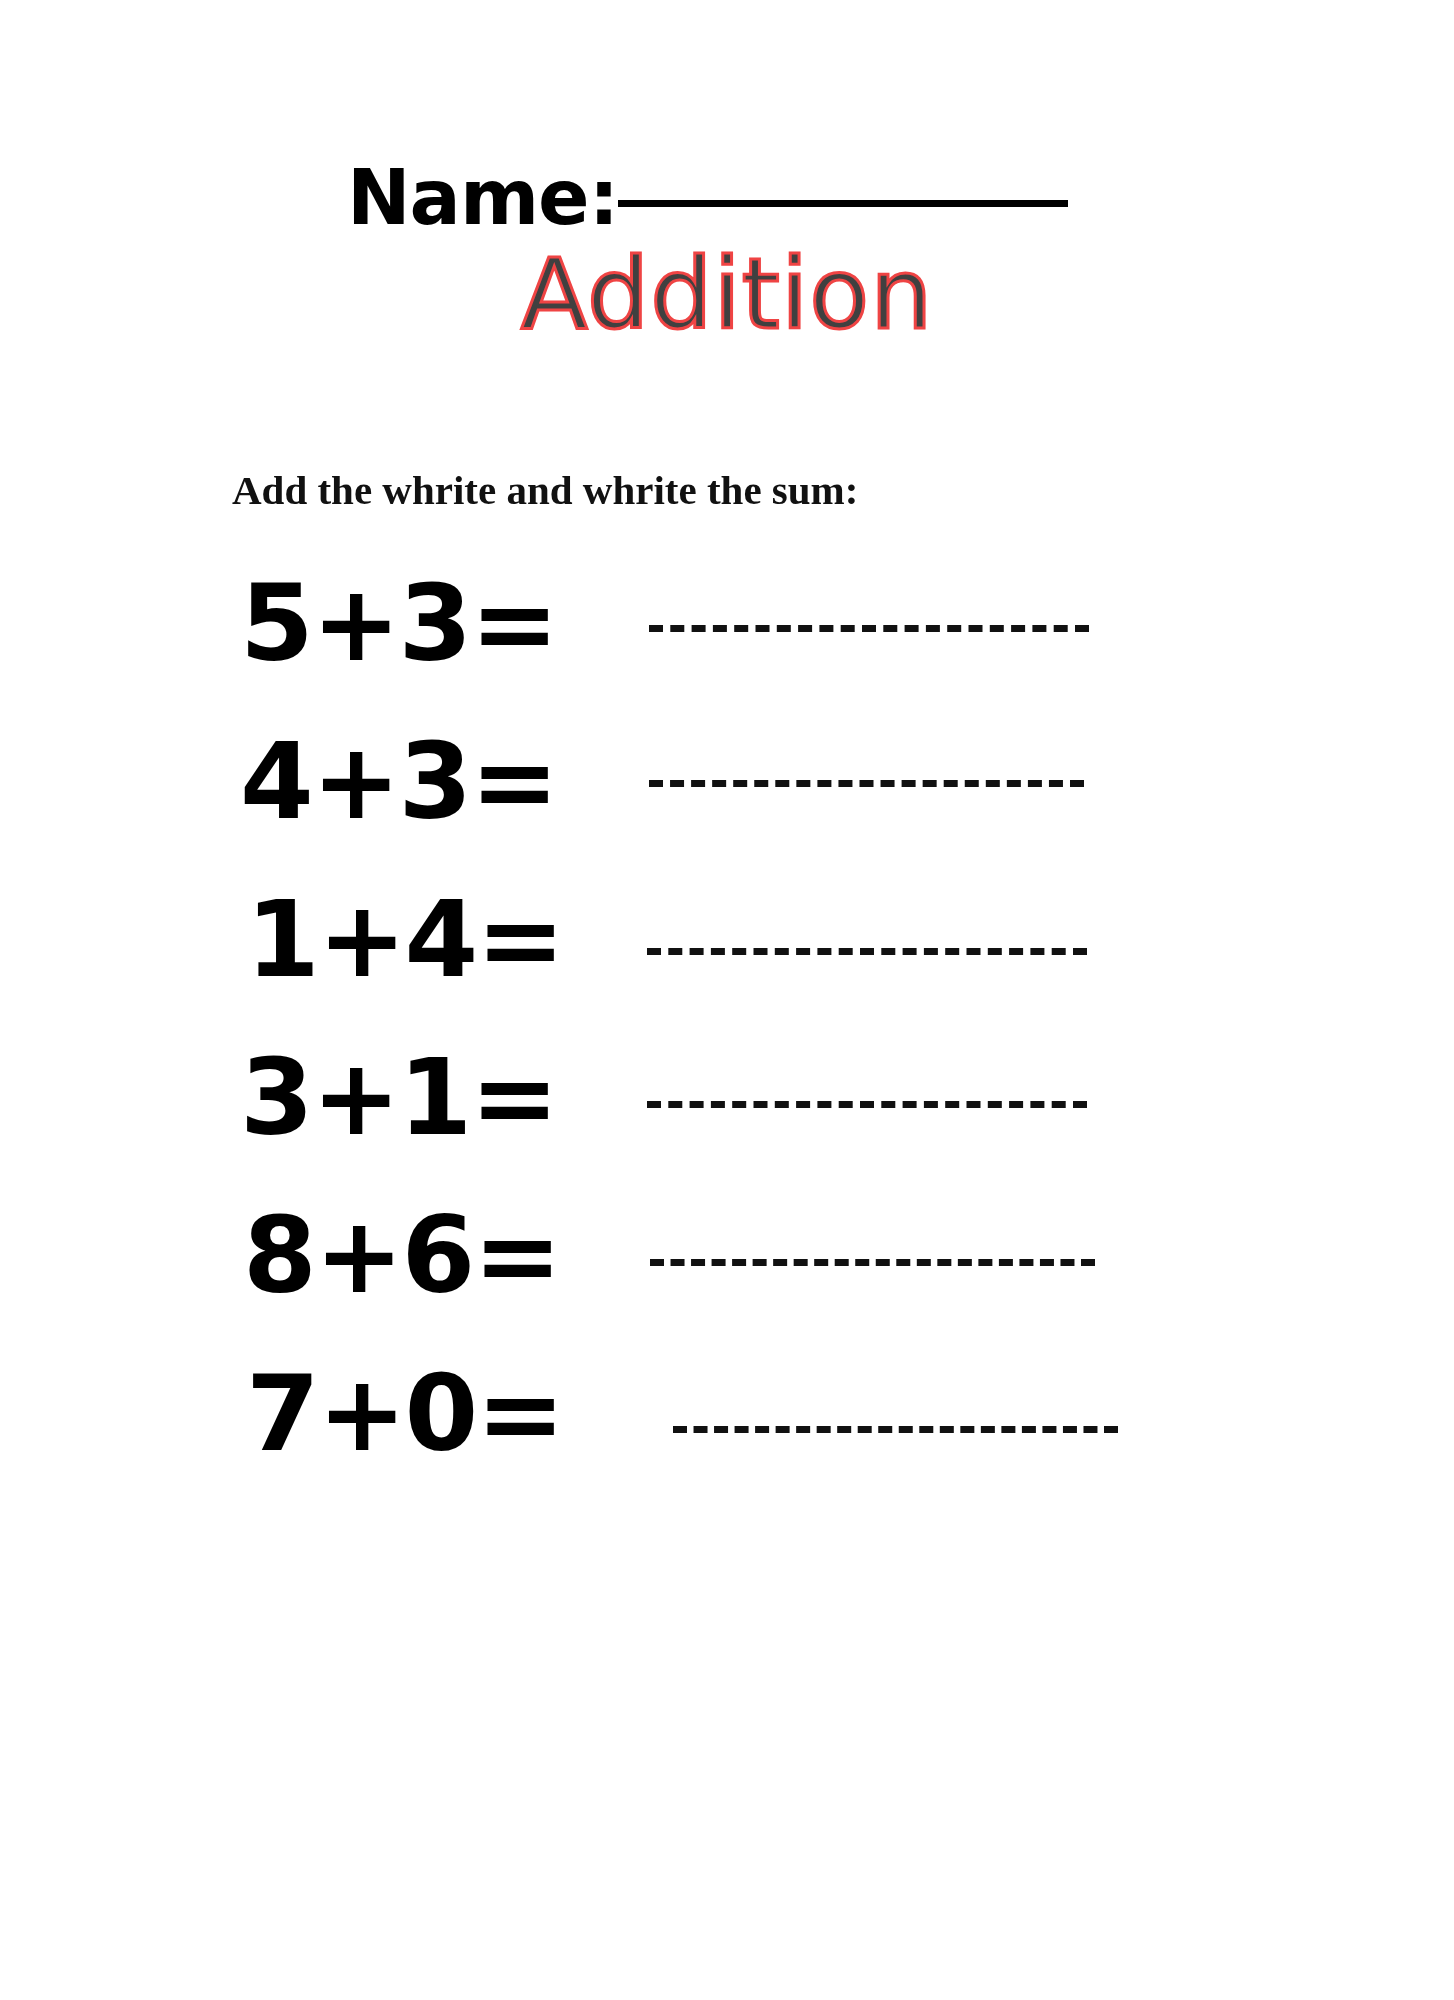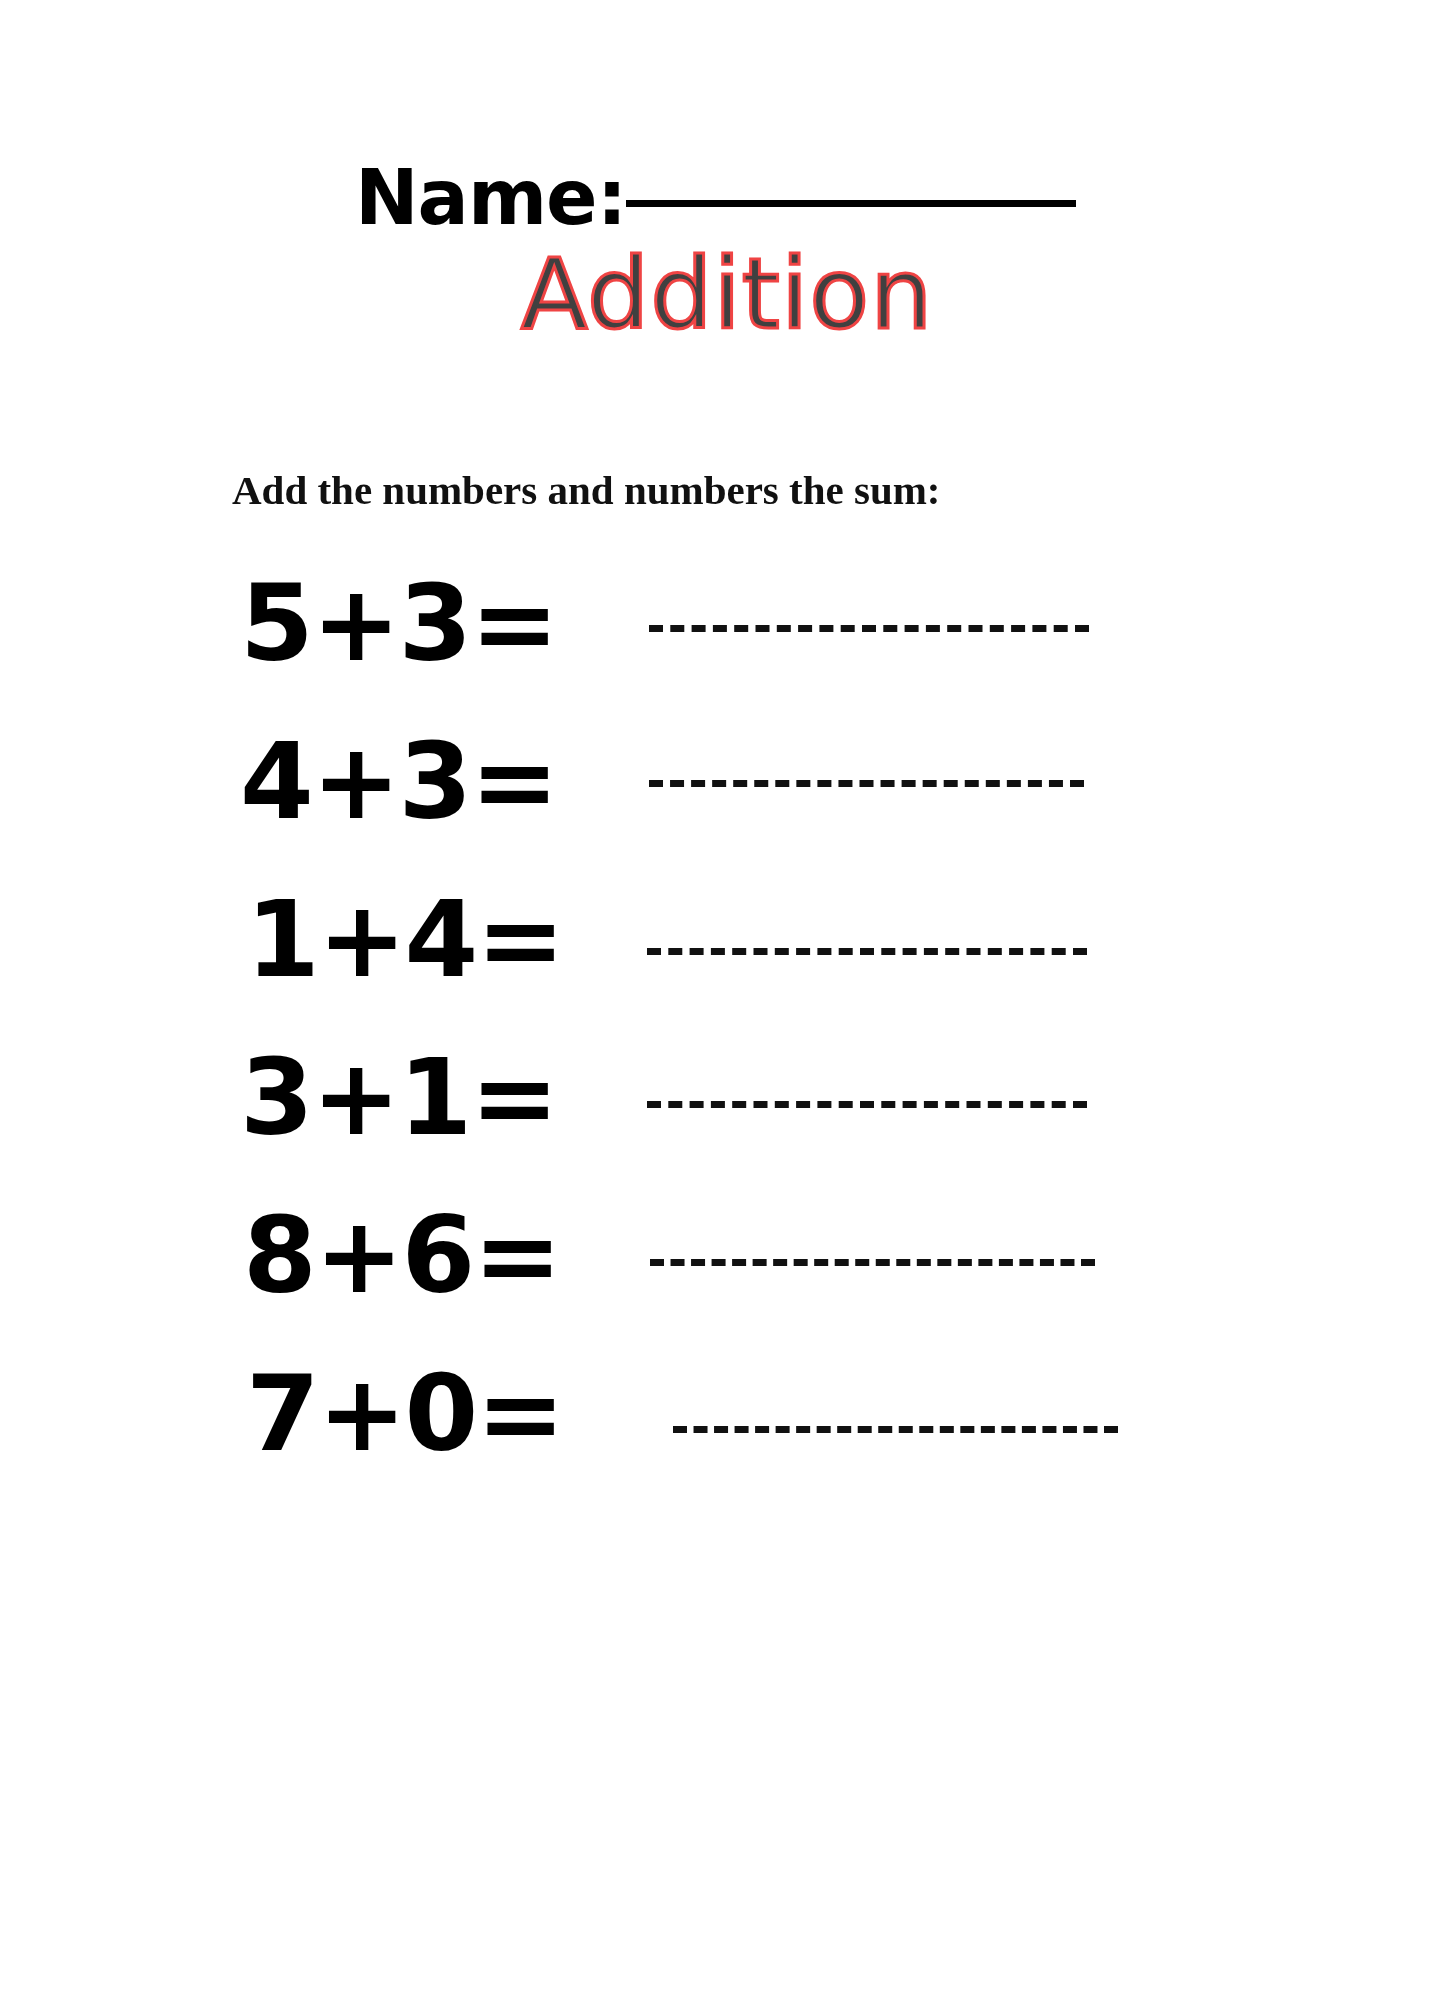--- a/index.html
+++ b/index.html
@@ -20,21 +20,21 @@
     left: 0;
     top: 0;
     width: 1454px;
     height: 2000px;
     background: #ffffff;
   }
 
   
   .name-row {
     position: absolute;
-    left: 355px;
+    left: 347px;
     top: 150px;
     width: 900px;
     height: 95px;
     display: flex;
     align-items: center;
   }
   .name-label {
     font-family: "DejaVu Sans", sans-serif;
     font-weight: bold;
     font-size: 76px;
@@ -136,21 +136,21 @@
 
 <div class="sheet">
 
   <div class="name-row">
     <span class="name-label">Name:</span>
     <span class="name-line"></span>
   </div>
 
   <div class="title">Addition</div>
 
-  <div class="instruction">Add the numbers and numbers the sum:</div>
+  <div class="instruction">Add the whrite and whrite the sum:</div>
 
   <div class="problems">
 
     <div class="problem p0">
       <span class="expr">5+3=</span>
       <span class="answer-line"></span>
     </div>
 
     <div class="problem p1">
       <span class="expr">4+3=</span>

